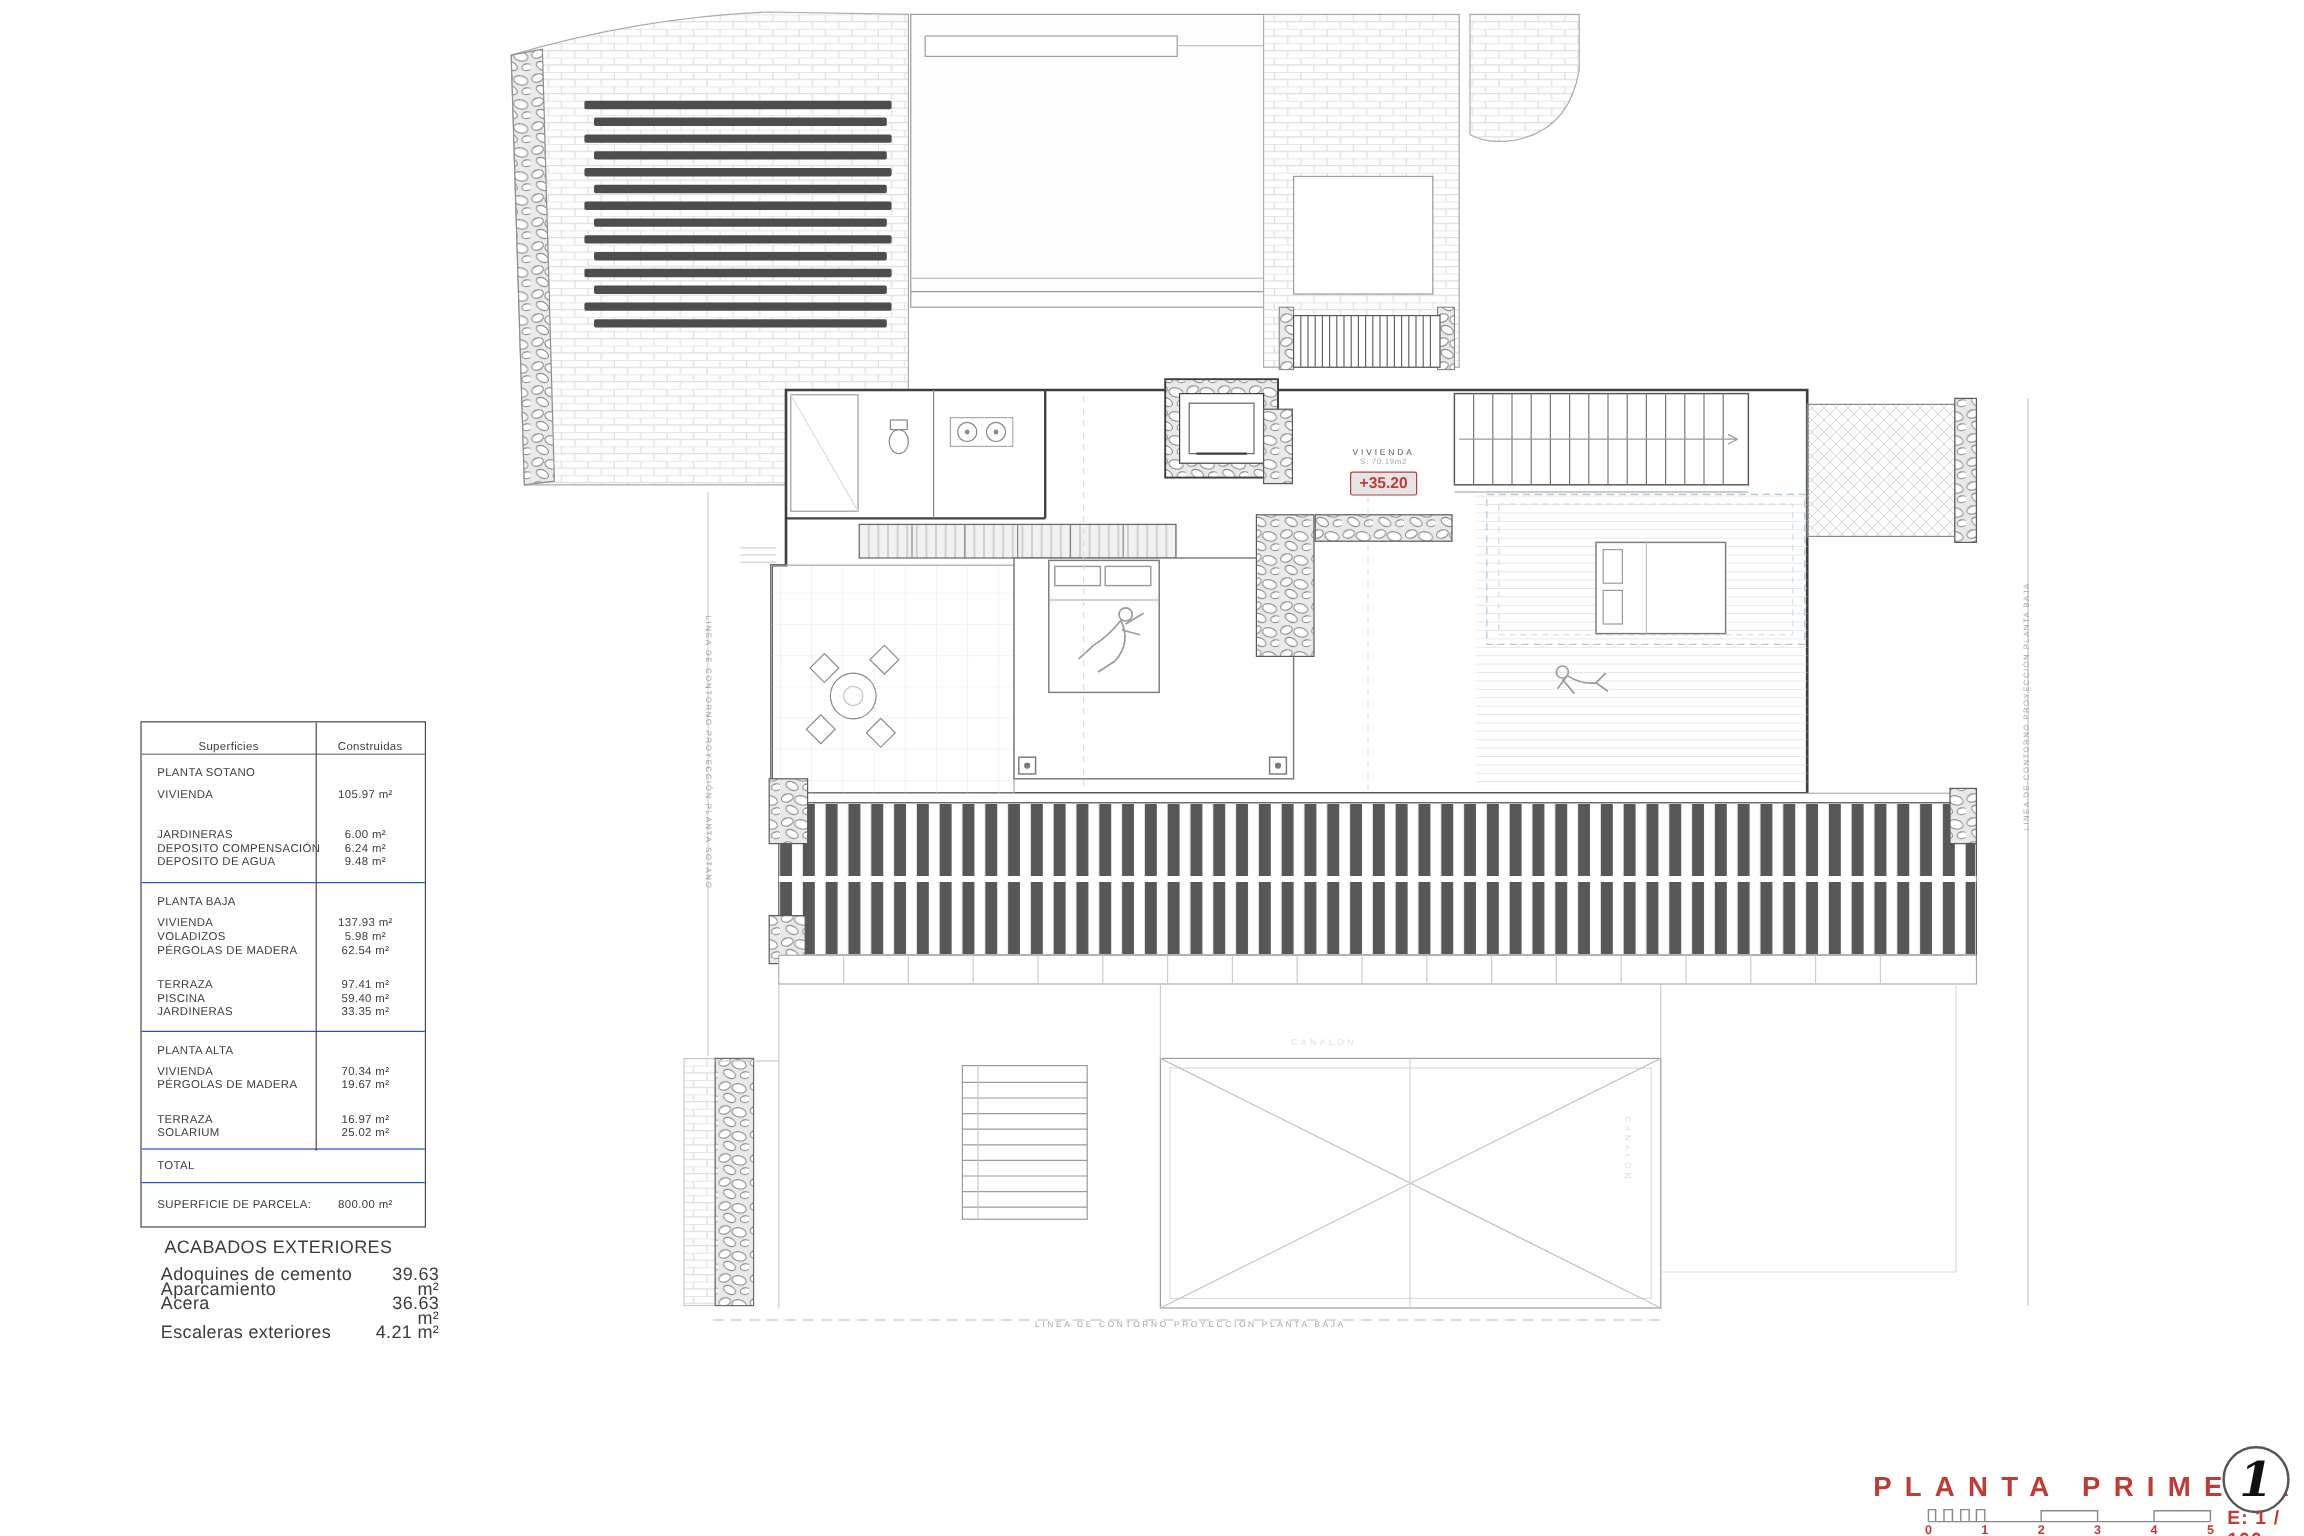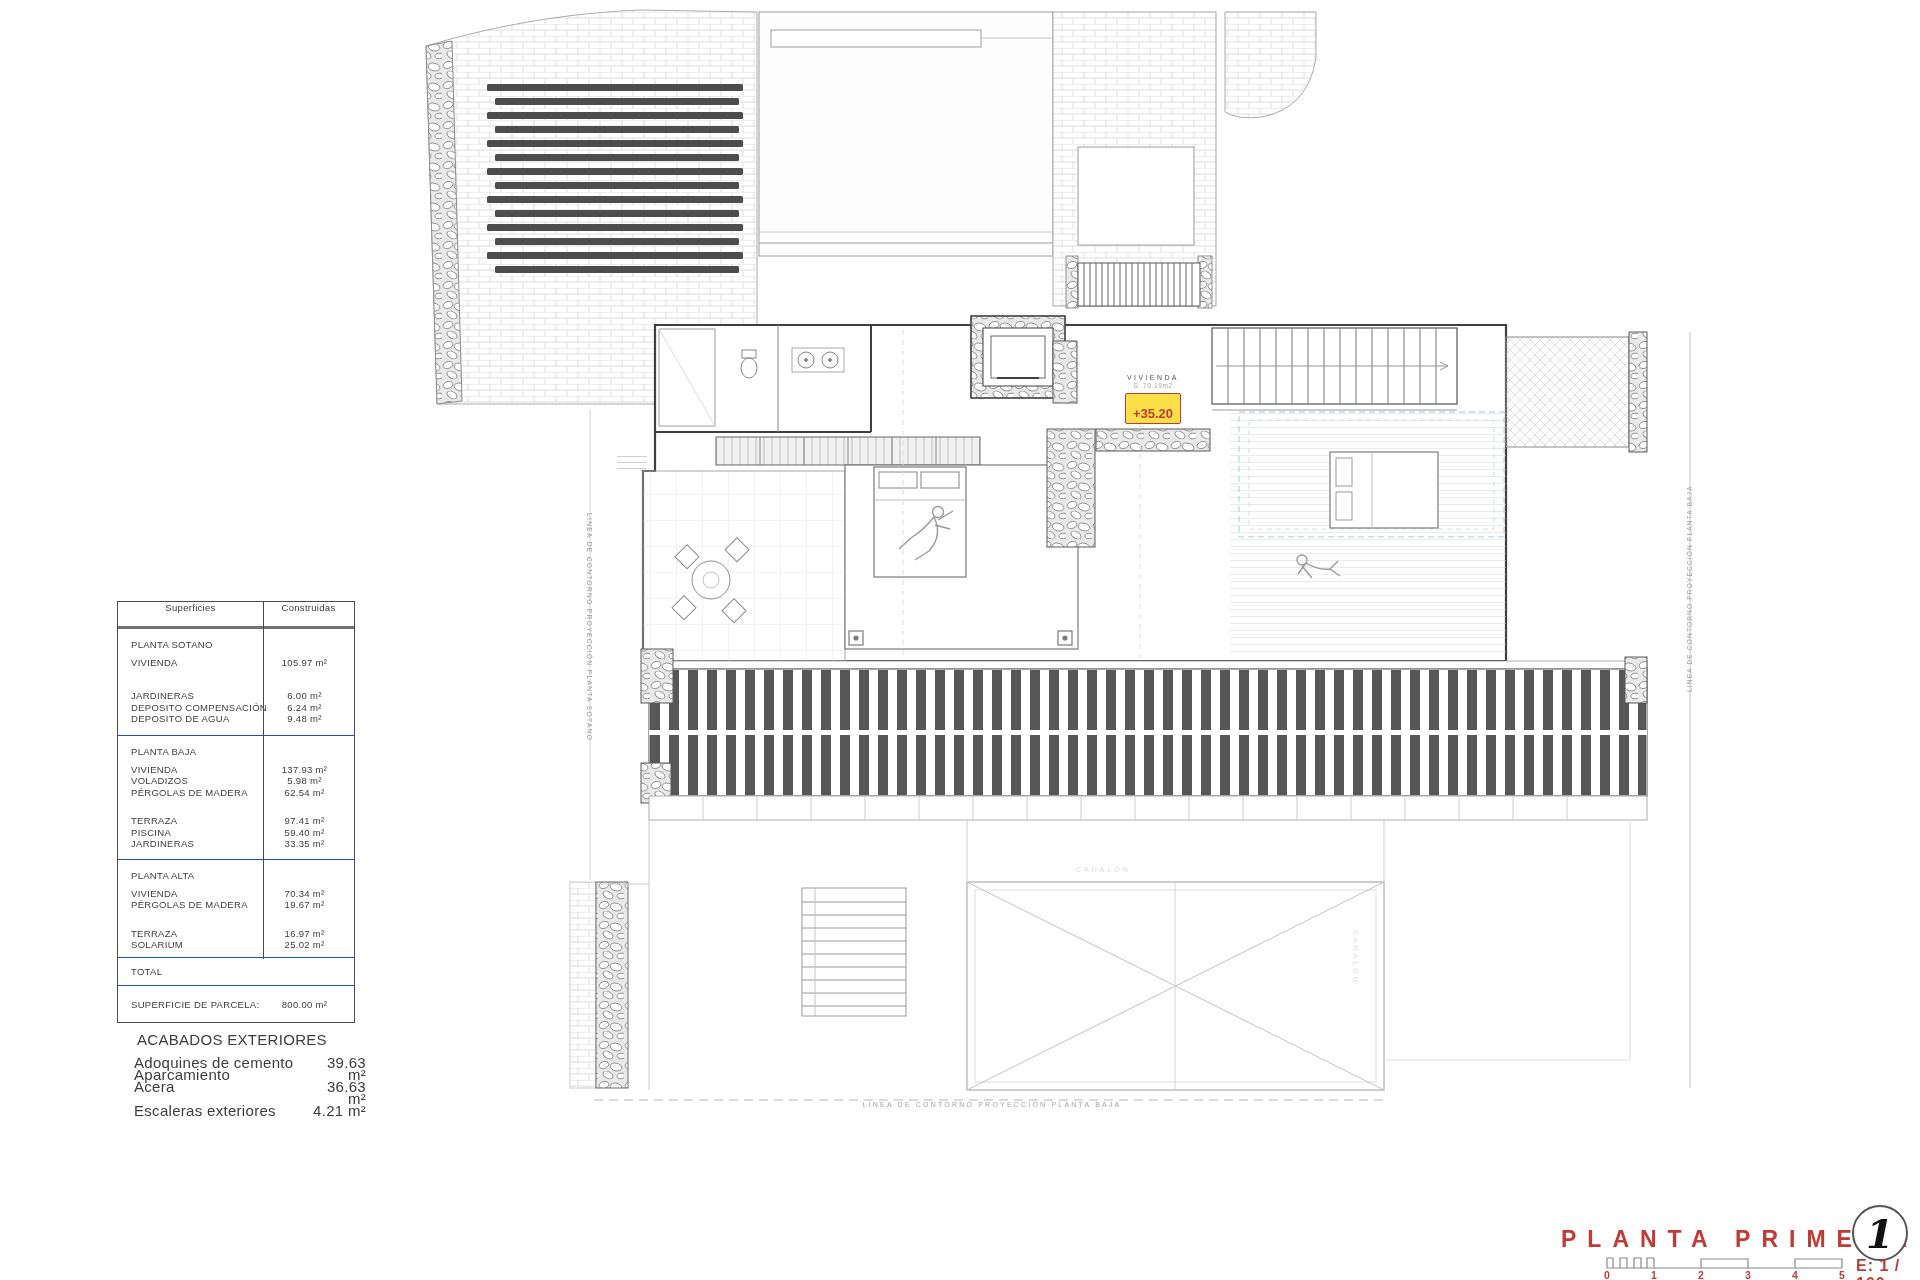--- a/index.html
+++ b/index.html
@@ -5,21 +5,21 @@
   *{margin:0;padding:0;box-sizing:border-box}
   html,body{background:#fff}
   body{font-family:"Liberation Sans",sans-serif;color:#3c3c3c}
   #canvas{position:relative;width:1920px;height:1280px;background:#fff;overflow:hidden}
   .abs{position:absolute}
 
   
   .surface-table{left:117px;top:601px;width:238px;height:422px;border:1px solid #4a4a4a;
     font-size:9.5px;letter-spacing:.3px;color:#3c3c3c;background:#fff}
   .t-divider{position:absolute;left:145px;top:0;width:1px;height:357px;background:#4a4a4a}
-  .t-header{height:27px;display:flex;align-items:flex-start;border-bottom:3px solid #737373}
+  .t-header{height:27px;display:flex;align-items:flex-end;border-bottom:1px solid #737373}
   .t-header .c1{width:145px;text-align:center}
   .t-header .c2{flex:1;text-align:center}
   .t-section{border-bottom:1px solid #1d4ed8;padding-top:10px;overflow:hidden}
   .sec-sotano{height:107px}
   .sec-baja{height:124px}
   .sec-alta{height:98px}
   .sec-total{height:28px;padding-top:8px}
   .sec-parcela{height:37px;border-bottom:none;padding-top:13px}
   .t-title{padding-left:13px;line-height:11.5px;margin-bottom:6px}
   .t-row{display:flex;line-height:11.5px}
@@ -31,22 +31,22 @@
   .acabados{left:133px;top:1031px;width:233px;font-size:15px;letter-spacing:.3px}
   .acabados .a-title{padding-left:4px;margin-bottom:9px}
   .a-row{display:flex;line-height:12px}
   .a-row .a-label{flex:1;padding-left:1px}
   .a-row .a-val{width:60px;text-align:right}
 
   
   .room-label{left:1106px;top:374px;width:94px;text-align:center}
   .room-name{font-size:7px;letter-spacing:2.4px;color:#555}
   .room-area{font-size:6.5px;letter-spacing:.6px;color:#a7a7a7;margin-top:1px}
-  .room-level{display:inline-block;margin-top:4px;padding:12px 7px 2px;border:1px solid var(--red);
-    color:var(--red);font-weight:bold;font-size:13px;background:#fde047;border-radius:2px}
+  .room-level{display:inline-block;margin-top:4px;padding:1px 7px 2px;border:1px solid var(--red);
+    color:var(--red);font-weight:bold;font-size:13px;background:#e5e5e5;border-radius:2px}
 
   .edge-text{color:#a3a3a3;font-size:7px;letter-spacing:2.2px;white-space:nowrap}
   .edge-bottom{left:862px;top:1101px;width:260px;text-align:center}
   .edge-right{left:1686px;top:452px;height:240px;writing-mode:vertical-rl;transform:rotate(180deg);font-size:6.5px;letter-spacing:1.2px}
   .edge-left{left:586px;top:513px;height:285px;writing-mode:vertical-rl;font-size:6.5px;letter-spacing:1.4px;color:#9a9a9a}
   .gutter-h{left:1076px;top:866px;color:#dcdcdc;font-size:7px;letter-spacing:3px}
   .gutter-v{left:1352px;top:930px;writing-mode:vertical-rl;color:#dcdcdc;font-size:7px;letter-spacing:3px}
 
   
   .plan-title{left:1561px;top:1226px;font-size:23px;font-weight:bold;letter-spacing:11px;

